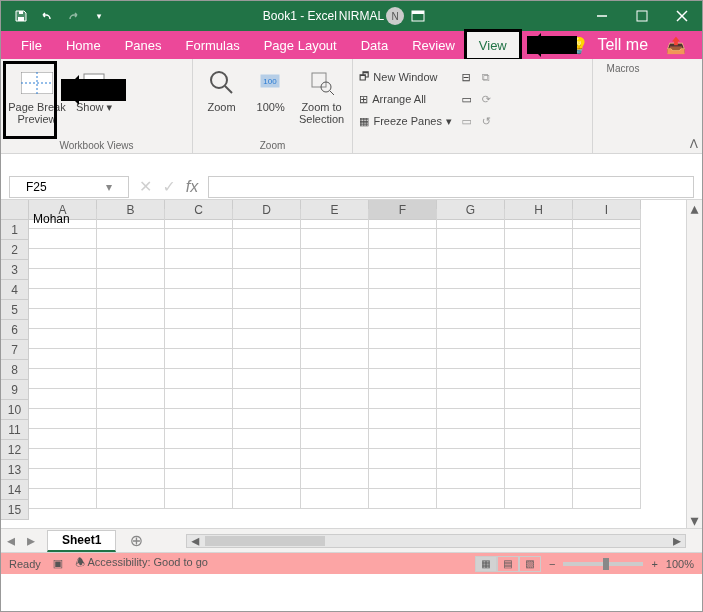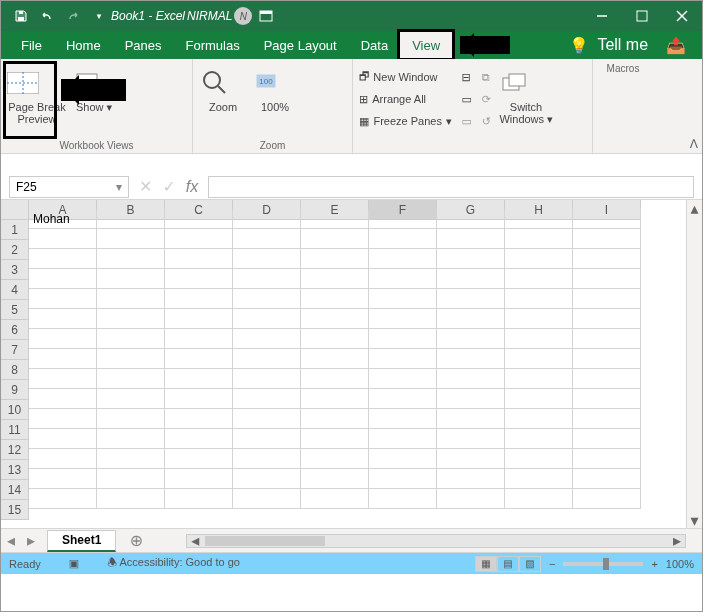--- a/index.html
+++ b/index.html
@@ -1,41 +1,41 @@
 <!DOCTYPE html>
 <html><head>
 <meta charset="utf-8">
 <style>
   * { box-sizing: border-box; margin: 0; padding: 0; font-family: 'Segoe UI', Tahoma, sans-serif; }
   body { width: 703px; height: 612px; background: #fff; overflow: hidden; position: relative; border: 1px solid #999; }
   .titlebar { height: 30px; background: #217346; color: #fff; display: flex; align-items: center; font-size: 12px; }
   .qat { display: flex; align-items: center; gap: 2px; padding-left: 8px; }
   .qat-btn { width: 24px; height: 24px; display: flex; align-items: center; justify-content: center; color: #fff; }
-  .title-center { flex: 1; display: flex; align-items: center; gap: 2px; font-style: italic; }
+  .title-center { flex: 1; display: flex; align-items: center; justify-content: center; gap: 2px; }
   .user-badge { width: 18px; height: 18px; border-radius: 50%; background: #ccc; color: #555; display: flex; align-items: center; justify-content: center; font-size: 10px; }
   .win-controls { display: flex; align-items: center; gap: 0; }
   .win-btn { width: 40px; height: 30px; display: flex; align-items: center; justify-content: center; color: #fff; }
-  .tabstrip { height: 28px; background: #15803d; color: #fff; display: flex; align-items: center; }
+  .tabstrip { height: 28px; background: #ec4899; color: #fff; display: flex; align-items: center; }
   .tab { padding: 0 12px; height: 26px; display: flex; align-items: center; font-size: 13px; position: relative; }
   .tab.active { background: #f3f2f1; color: #217346; }
   .tab.file { margin-left: 8px; }
   .tellme-area { margin-left: auto; display: flex; align-items: center; gap: 8px; padding-right: 16px; }
   .arrow-annot { position: absolute; width: 50px; height: 18px; background: #000; right: -58px; top: 4px; }
   .arrow-annot::before { content: ''; position: absolute; left: -10px; top: -3px; border: 12px solid transparent; border-right-color: #000; }
   .ribbon { height: 95px; background: #f3f2f1; border-bottom: 1px solid #d6d6d6; display: flex; position: relative; }
   .rgroup { border-right: 1px solid #d6d6d6; display: flex; flex-direction: column; justify-content: space-between; padding: 4px 6px 0; }
   .rgroup-body { display: flex; align-items: flex-start; gap: 4px; flex: 1; }
   .rgroup-label { font-size: 10px; text-align: center; color: #666; padding-bottom: 2px; }
-  .bigbtn { display: flex; flex-direction: column; justify-content: flex-start; gap: 2px; width: 48px; padding-top: 4px; font-size: 11px; text-align: center; color: #444; }
+  .bigbtn { display: flex; flex-direction: column; align-items: center; justify-content: flex-start; gap: 2px; width: 48px; padding-top: 4px; font-size: 11px; text-align: center; color: #444; }
   .bigbtn .ic { width: 32px; height: 32px; display: flex; align-items: center; justify-content: center; }
   .smallcol { display: flex; flex-direction: column; gap: 2px; font-size: 11px; color: #444; }
   .smallrow { display: flex; align-items: center; gap: 4px; height: 20px; white-space: nowrap; }
   .box-annot { position: absolute; border: 3px solid #000; }
   .formulabar { height: 26px; border-bottom: 1px solid #d6d6d6; display: flex; align-items: center; margin-top: 20px; }
-  .namebox { width: 120px; height: 22px; border: 1px solid #ccc; margin-left: 8px; display: flex; align-items: center; padding: 0 6px; font-size: 12px; background: #fff; }
+  .namebox { width: 120px; height: 22px; border: 1px solid #ccc; margin-left: 8px; display: flex; align-items: center; padding: 0 16px; font-size: 12px; background: #fff; }
   .namebox .dd { margin-left: auto; color: #888; }
   .fx-btns { display: flex; align-items: center; gap: 10px; padding: 0 10px; color: #888; }
   .fx-input { flex: 1; height: 22px; border: 1px solid #ccc; background: #fff; margin-right: 8px; }
   .grid-area { position: relative; overflow: hidden; height: 328px; }
   .gh-corner { position: absolute; width: 28px; height: 20px; background: #e6e6e6; border: 1px solid #ccc; border-top: none; border-left: none; }
   .col-headers { position: absolute; left: 28px; top: 0; display: flex; }
   .col-h { height: 20px; width: 68px; background: #e6e6e6; border-right: 1px solid #ccc; border-bottom: 1px solid #ccc; display: flex; align-items: center; justify-content: center; font-size: 12px; color: #555; }
   .col-h.active { background: #d2d2d2; }
   .row-headers { position: absolute; top: 20px; left: 0; }
   .row-h { width: 28px; height: 20px; background: #e6e6e6; border-right: 1px solid #ccc; border-bottom: 1px solid #ccc; display: flex; align-items: center; justify-content: center; font-size: 12px; color: #555; }
@@ -43,21 +43,21 @@
   .crow { display: flex; }
   .cell { width: 68px; height: 20px; border-right: 1px solid #d4d4d4; border-bottom: 1px solid #d4d4d4; font-size: 12px; padding: 0 4px; display: flex; align-items: center; }
   .vscroll { position: absolute; right: 0; top: 0; width: 16px; bottom: 0; background: #f3f2f1; border-left: 1px solid #d6d6d6; }
   .vscroll .sbtn { height: 16px; display: flex; align-items: center; justify-content: center; color: #666; }
   .sheet-tabs { height: 24px; border-top: 1px solid #d6d6d6; background: #f3f2f1; display: flex; align-items: center; }
   .nav-btn { width: 20px; height: 20px; display: flex; align-items: center; justify-content: center; color: #888; }
   .sheet-tab { height: 22px; padding: 0 14px; background: #fff; border: 1px solid #ccc; border-bottom: 2px solid #217346; display: flex; align-items: center; font-size: 12px; font-weight: bold; margin-left: 6px; }
   .add-sheet { width: 20px; height: 20px; border-radius: 50%; display: flex; align-items: center; justify-content: center; color: #888; margin-left: 10px; }
   .hscroll-track { flex: 1; margin: 0 16px 0 40px; height: 14px; background: #e6e6e6; border: 1px solid #ccc; display: flex; align-items: center; }
   .hscroll-thumb { width: 120px; height: 10px; background: #ccc; margin-left: 2px; }
-  .statusbar { height: 22px; background: #7dd3fc; border-top: 1px solid #d6d6d6; display: flex; align-items: center; font-size: 11px; color: #555; padding: 0 8px; gap: 28px; }
+  .statusbar { height: 22px; background: #fca5a5; border-top: 1px solid #d6d6d6; display: flex; align-items: center; font-size: 11px; color: #555; padding: 0 8px; gap: 12px; }
   .statusbar .right { margin-left: auto; display: flex; align-items: center; gap: 8px; }
   .zoom-slider { width: 80px; height: 4px; background: #ccc; position: relative; }
   .zoom-slider .thumb { position: absolute; width: 6px; height: 12px; background: #888; top: -4px; left: 50%; }
   .view-modes { display: flex; gap: 0; }
   .vm { width: 22px; height: 16px; border: 1px solid #ccc; display: flex; align-items: center; justify-content: center; font-size: 10px; }
   .collapse-ribbon { position: absolute; right: 4px; bottom: 2px; color: #666; font-size: 12px; }
 </style>
 </head>
 <body>
 
@@ -113,20 +113,21 @@
   </div>
 </div>
 
 <div class="tabstrip">
   <div class="tab file">File</div>
   <div class="tab">Home</div>
   <div class="tab">Panes</div>
   <div class="tab">Formulas</div>
   <div class="tab">Page Layout</div>
   <div class="tab">Data</div>
+  <div class="tab">Review</div>
   <div class="tab active" style="position:relative">
     <span>View</span>
     <div class="box-annot" style="top:-3px;left:-3px;right:-3px;bottom:-3px;"></div>
     <div class="arrow-annot"></div>
   </div>
   <div class="tellme-area">
     <span>💡</span>
     <span>Tell me</span>
     <span style="margin-left:10px">📤</span>
   </div>
@@ -177,20 +178,30 @@
       </div>
       <div class="bigbtn">
         <div class="ic">
             <svg width="28" height="28">
               <rect x="4" y="6" width="18" height="12" fill="#2b7cd3" opacity=".3" stroke="#2b7cd3"></rect>
               <text x="13" y="15" text-anchor="middle" font-size="8" fill="#2b7cd3">100</text>
             </svg>
           </div>
         <span>100%</span>
       </div>
+      <div class="bigbtn" style="width:52px">
+        <div class="ic">
+            <svg width="28" height="28">
+              <rect x="4" y="4" width="14" height="14" fill="none" stroke="#888"></rect>
+              <circle cx="18" cy="18" r="5" fill="none" stroke="#555"></circle>
+              <line x1="22" y1="22" x2="26" y2="26" stroke="#555"></line>
+            </svg>
+          </div>
+        <span style="line-height:1.1">Zoom to Selection</span>
+      </div>
     </div>
     <div class="rgroup-label">Zoom</div>
   </div>
 
   <div class="rgroup" style="width:240px">
     <div class="rgroup-body">
       <div class="smallcol" style="padding-top:4px">
         <div class="smallrow">
             <span>🗗</span>
             <span>New Window</span>
@@ -215,29 +226,20 @@
       <div class="smallcol" style="padding-top:4px;margin-left:6px">
         <div class="smallrow" style="opacity:.5">
             <span>⧉</span>
           </div>
         <div class="smallrow" style="opacity:.5">
             <span>⟳</span>
           </div>
         <div class="smallrow" style="opacity:.5">
             <span>↺</span>
           </div>
-      </div>
-      <div class="bigbtn" style="width:54px;margin-left:4px">
-        <div class="ic">
-            <svg width="28" height="22">
-              <rect x="2" y="6" width="16" height="12" fill="#fff" stroke="#888"></rect>
-              <rect x="8" y="2" width="16" height="12" fill="#fff" stroke="#888"></rect>
-            </svg>
-          </div>
-        <span style="line-height:1.1"><span>Switch Windows</span> ▾</span>
       </div>
     </div>
   </div>
 
   <div class="rgroup" style="width:60px;border-right:none">
     <div class="rgroup-label">Macros</div>
   </div>
   <div class="collapse-ribbon">ᐱ</div>
 </div>
 

